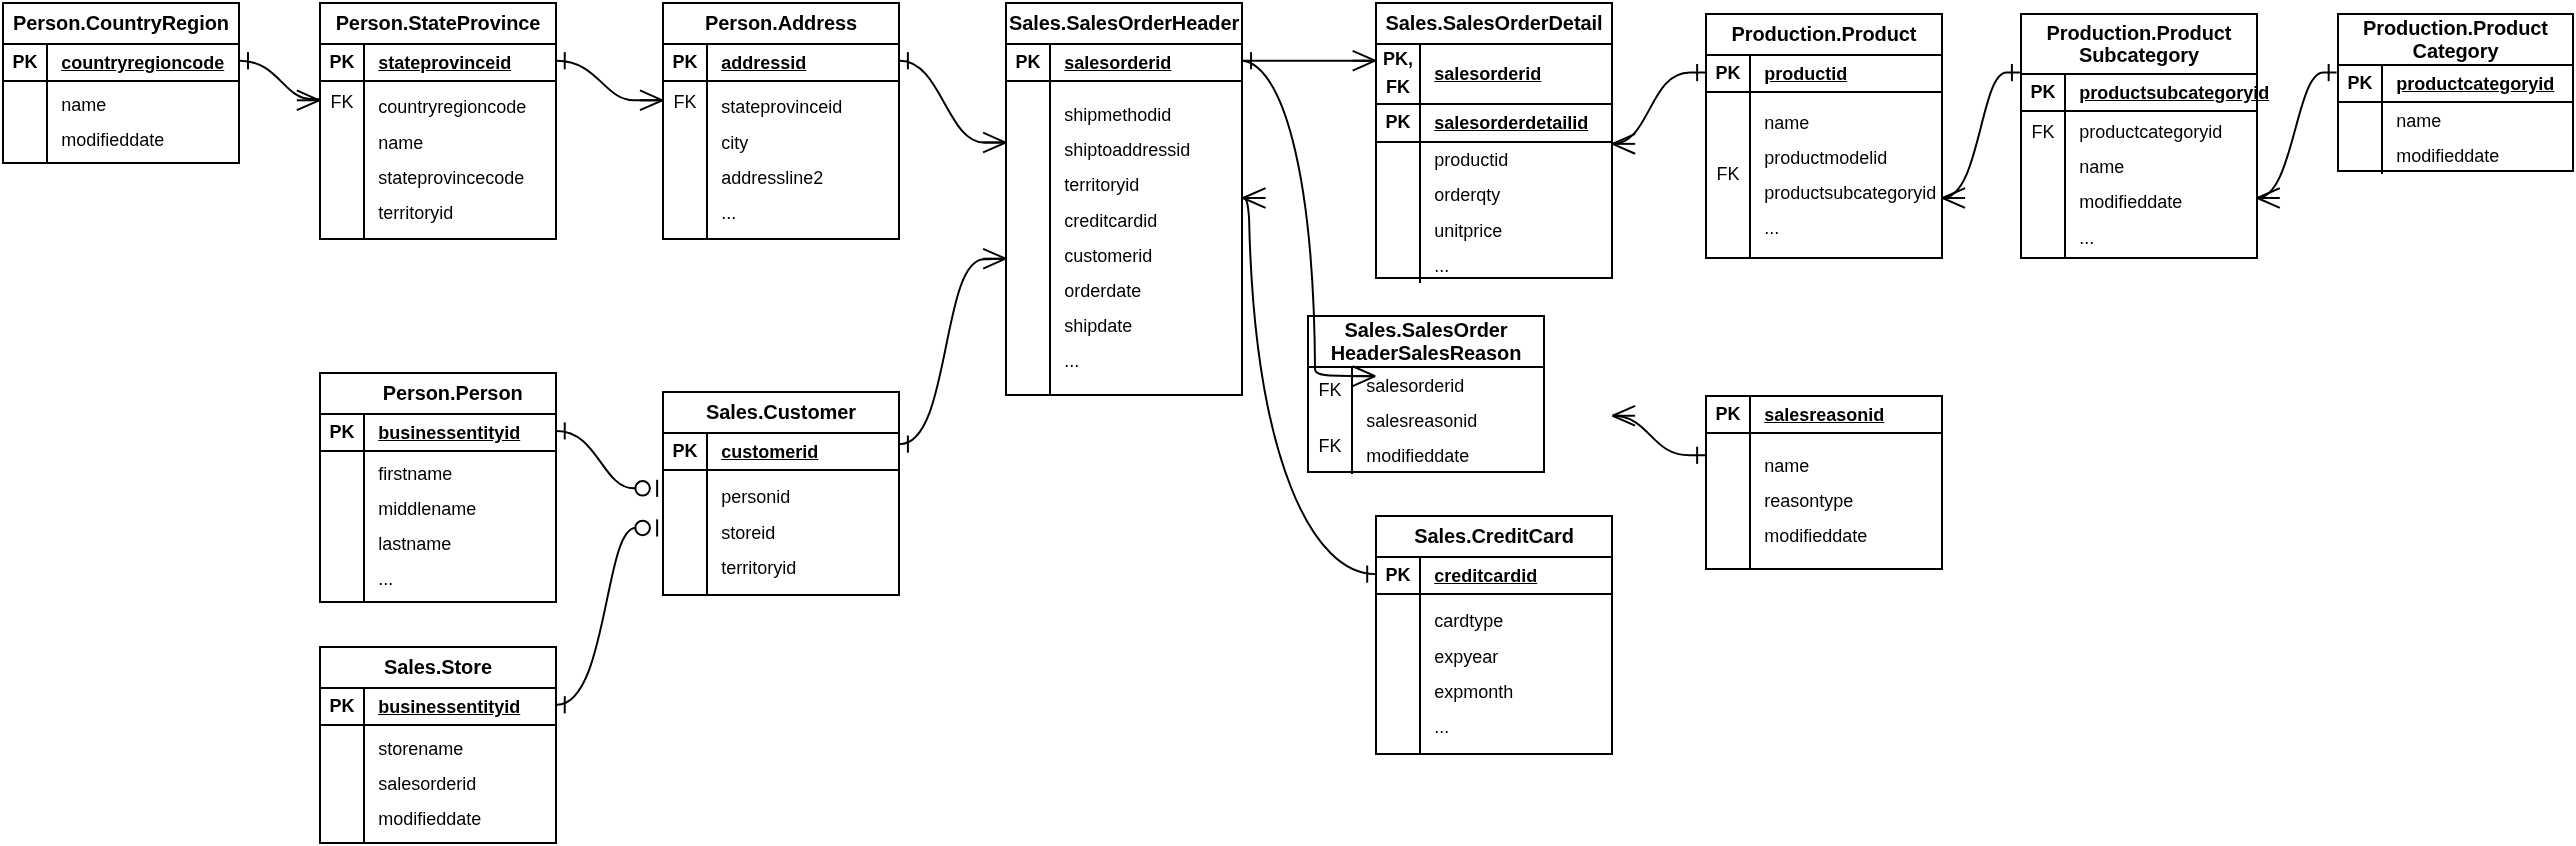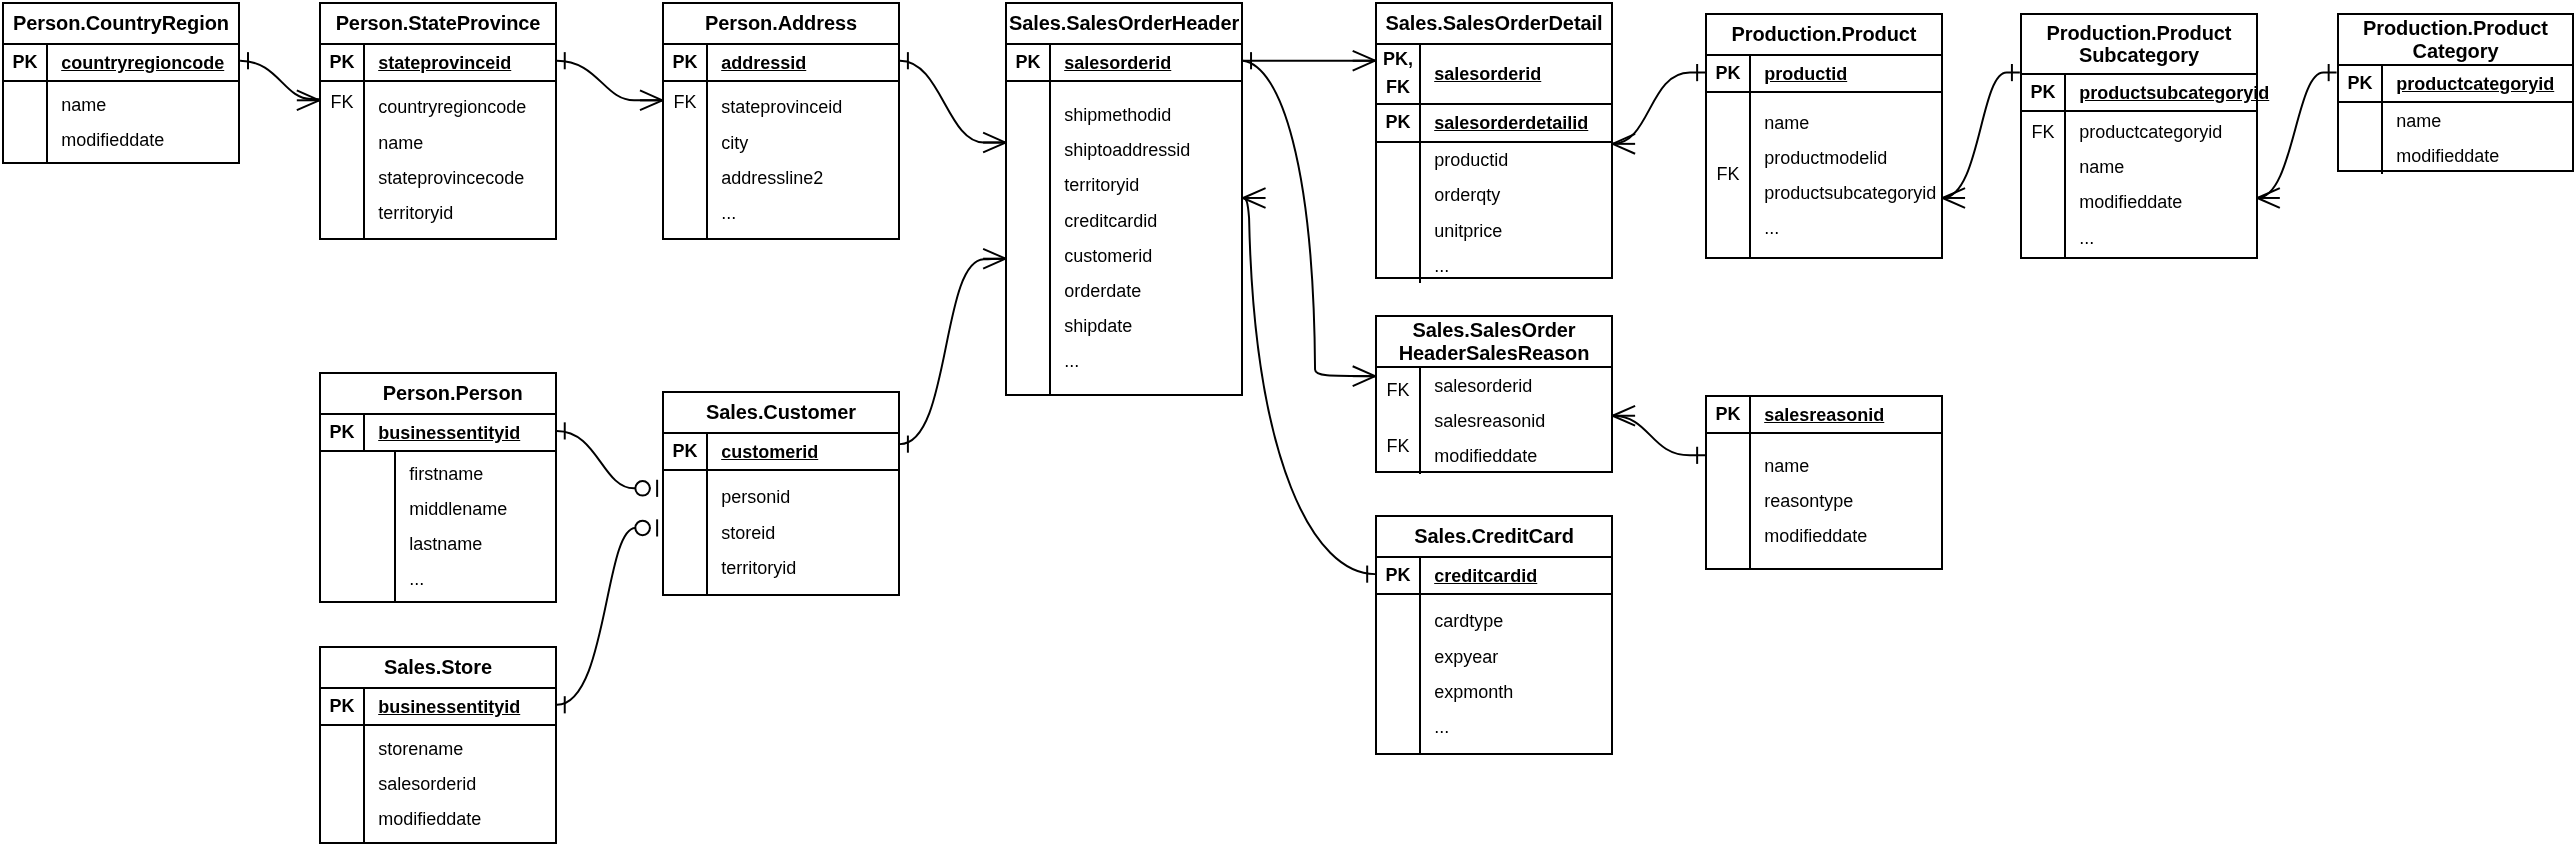--- a/index.html
+++ b/index.html
@@ -222,21 +222,21 @@
         </div>
         <div class="keyblock" style="flex: 1 1 0%;">
           <div class="kb-key plain" style="align-items: flex-start; padding-top: 10.6px;"></div>
           <div class="kb-fields">
             <div class="field">name</div>
             <div class="field">modifieddate</div>
           </div>
         </div>
       </div>
     </div>
-    <div class="entity" style="left: 1375px; top: 315px; width: 238px; height: 158px;">
+    <div class="entity" style="left: 1307px; top: 315px; width: 238px; height: 158px;">
       <div class="ent-title" style="min-height: 51px;">Sales.SalesOrder
 HeaderSalesReason</div>
       <div class="ent-body">
         <div class="keyblock" style="flex: 1 1 0%;">
           <div class="kb-key plain" style="align-items: flex-start; padding-top: 9.2px; line-height: 1.55;">FK
 
 FK</div>
           <div class="kb-fields">
             <div class="field">salesorderid</div>
             <div class="field">salesreasonid</div>
@@ -285,21 +285,21 @@
     </div>
     <div class="entity" style="left: 319px; top: 372px; width: 238px; height: 231px;">
       <div class="ent-title" style="min-height: 41px; padding-left: 32px;">Person.Person</div>
       <div class="ent-body">
         <div class="keyblock">
           <div class="kb-key">PK</div>
           <div class="kb-fields">
             <div class="field pk">businessentityid</div>
           </div>
         </div>
-        <div class="keyblock" style="flex: 1 1 0%; padding-left: 31px;">
+        <div class="keyblock" style="flex: 1 1 0%;">
           <div class="kb-key plain" style="align-items: flex-start; padding-top: 10.6px;"></div>
           <div class="kb-fields">
             <div class="field">firstname</div>
             <div class="field">middlename</div>
             <div class="field">lastname</div>
             <div class="field">...</div>
           </div>
         </div>
       </div>
     </div>

